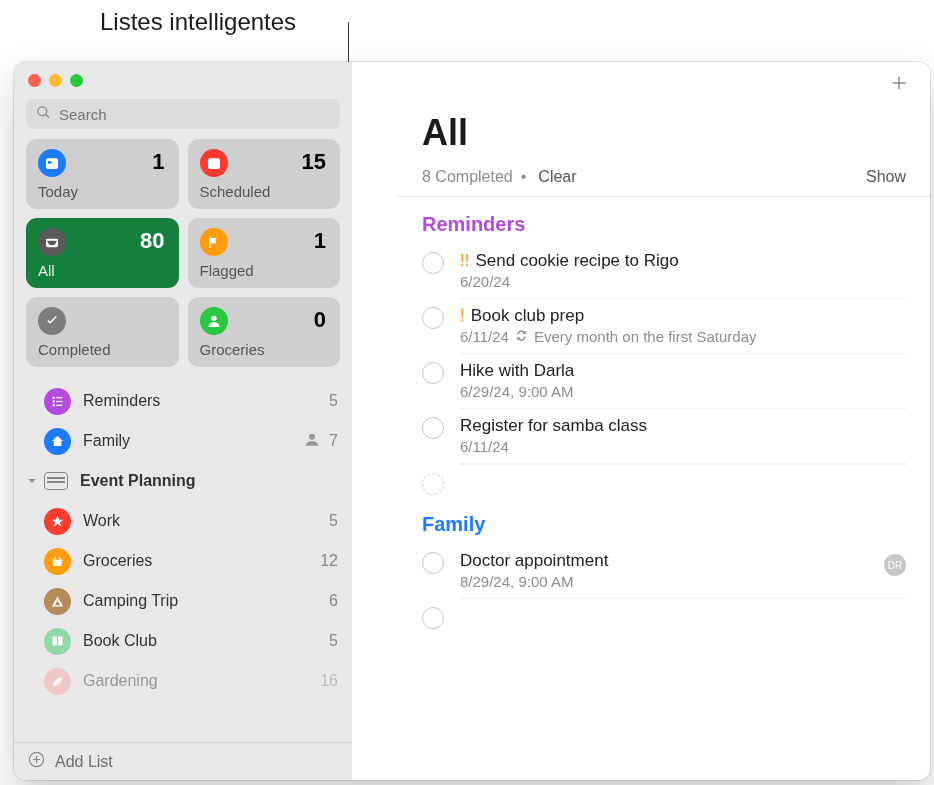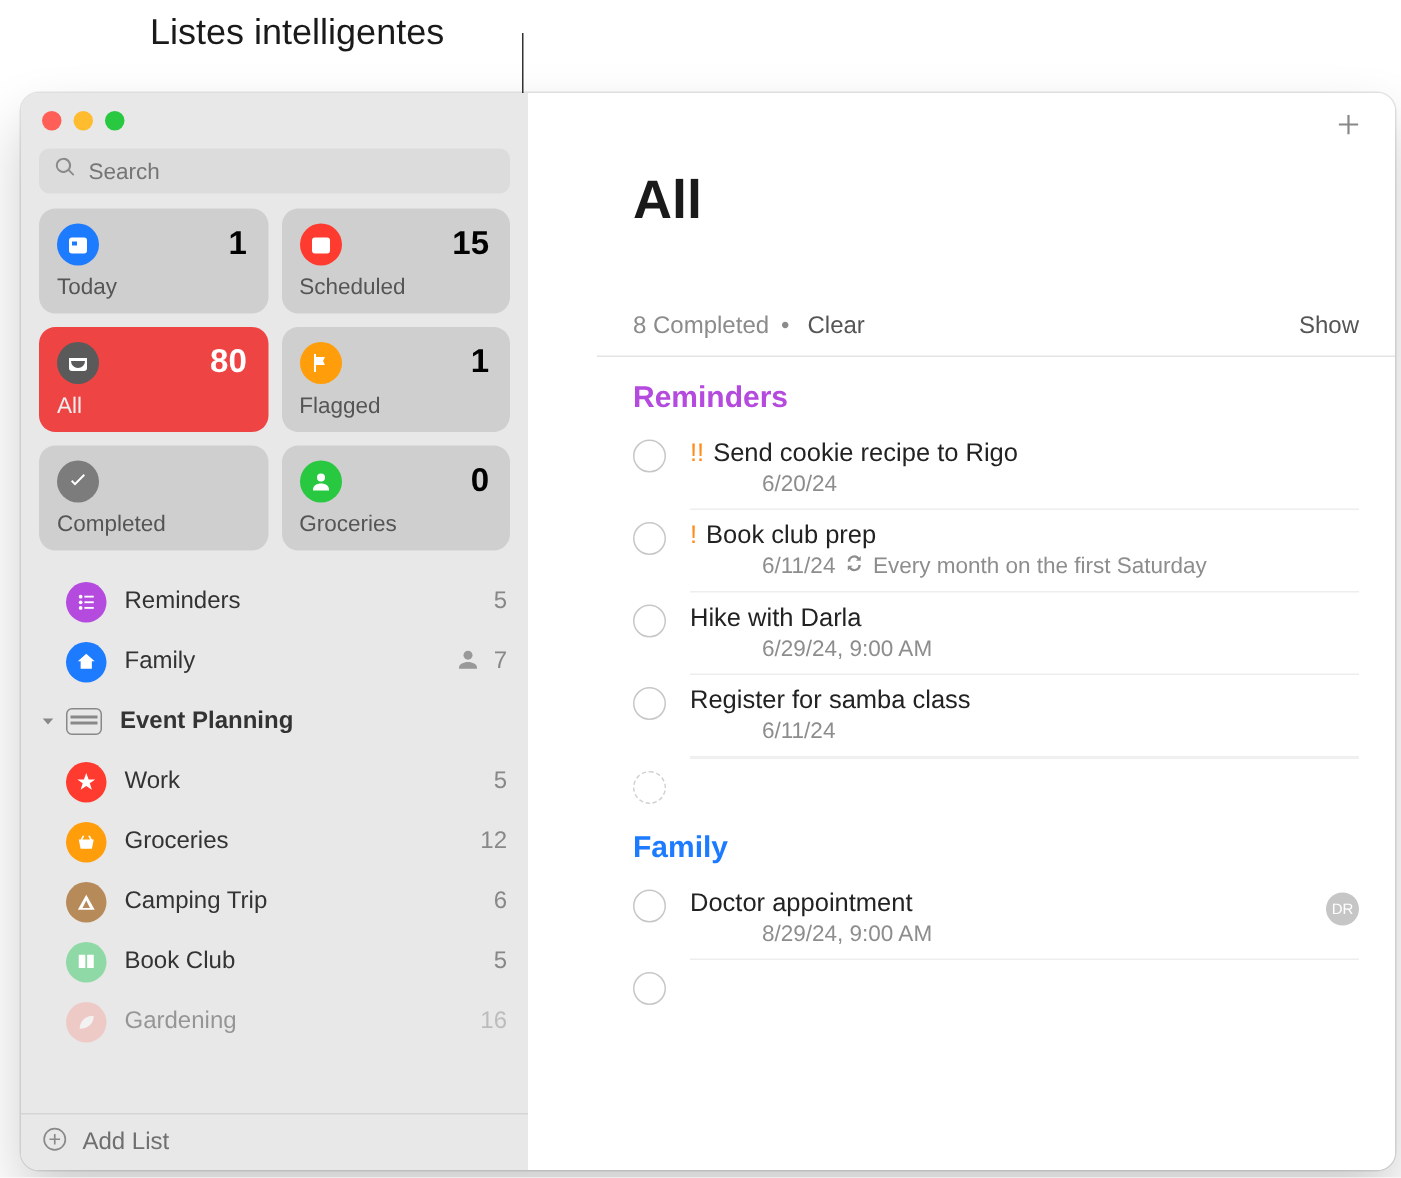--- a/index.html
+++ b/index.html
@@ -19,21 +19,21 @@
   .traffic { display:flex; gap:8px; padding:12px 14px 8px; }
   .dot { width:13px; height:13px; border-radius:50%; }
   .dot.red{background:#ff5f57;} .dot.yellow{background:#febc2e;} .dot.green{background:#28c840;}
 
   .search { margin:4px 12px 10px; background:#dcdcdc; border-radius:7px; height:30px; display:flex; align-items:center; padding:0 10px; color:#8a8a8a; gap:8px; }
   .search svg{width:15px;height:15px;fill:#8a8a8a;}
   .search input{border:none;background:transparent;outline:none;font-size:15px;color:#555;width:100%;}
 
   .smart-grid { display:grid; grid-template-columns:1fr 1fr; gap:9px; padding:0 12px 10px; }
   .tile { background:#cfcfcf; border-radius:11px; padding:10px 12px 9px; position:relative; min-height:70px; }
-  .tile.active { background:#ef4444; color:#fff; }
+  .tile.active { background:#15803d; color:#fff; }
   .tile .count { position:absolute; top:10px; right:14px; font-size:22px; font-weight:700; }
   .tile .tlabel { position:absolute; bottom:9px; left:12px; font-size:15px; color:#555; font-weight:500;}
   .tile.active .tlabel{color:#eee;}
   .ticon { width:28px; height:28px; border-radius:50%; display:flex; align-items:center; justify-content:center; }
   .ticon svg{width:16px;height:16px;fill:#fff;}
 
   .lists { flex:1; overflow:hidden; padding:4px 0 0; }
   .lrow { display:flex; align-items:center; height:40px; padding:0 14px 0 30px; color:#333; position:relative;}
   .lrow .licon{width:27px;height:27px;border-radius:50%;display:flex;align-items:center;justify-content:center;margin-right:12px;}
   .lrow .licon svg{width:15px;height:15px;fill:#fff;}
@@ -46,36 +46,36 @@
   .lrow.faded{opacity:.45;}
 
   .addlist { height:38px; border-top:1px solid #d4d4d4; display:flex; align-items:center; padding:0 14px; color:#6f6f6f; gap:10px; font-size:16px;margin-top:21px;}
   .addlist svg{width:17px;height:17px;fill:#8a8a8a;}
 
   
   .main { flex:1; background:#fff; display:flex; flex-direction:column; position:relative; }
   .topbar{height:46px;display:flex;align-items:center;justify-content:flex-end;padding:0 20px;}
   .topbar svg{width:22px;height:22px;stroke:#888;stroke-width:1.6;fill:none;}
   .title{font-size:36px;font-weight:800;padding:4px 24px 14px;color:#1a1a1a;}
-  .subbar{display:flex;align-items:center;padding:0 24px 10px;color:#8b8b8b;font-size:16px;margin-top:41px;}
+  .subbar{display:flex;align-items:center;padding:0 24px 10px;color:#8b8b8b;font-size:16px;}
   .subbar .clear{color:#555;margin-left:4px;}
   .subbar .dot-sep{margin:0 8px;}
   .subbar .show{margin-left:auto;color:#555;}
   .divider{height:1px;background:#e4e4e4;}
 
   .content{flex:1;overflow-y:auto;padding:6px 0 0;}
   .sect-h{font-size:20px;font-weight:700;padding:10px 24px 8px;}
   .sect-h.purple{color:#b44ade;} .sect-h.blue{color:#1d7bff;}
   .item{display:flex;align-items:flex-start;padding:7px 24px 8px;position:relative;}
   .circle{width:22px;height:22px;border:1.6px solid #c7c7c7;border-radius:50%;margin-right:16px;flex-shrink:0;margin-top:1px;}
   .circle.dashed{border-style:dashed;border-color:#d0d0d0;}
   .ibody{flex:1;}
   .ititle{font-size:17px;color:#222;display:flex;align-items:center;gap:4px;}
   .pri{color:#ff8c1a;font-weight:500;margin-right:2px;}
-  .imeta{font-size:15px;color:#8d8d8d;margin-top:2px;display:flex;align-items:center;gap:6px;margin-left:48px;}
+  .imeta{font-size:15px;color:#8d8d8d;margin-top:2px;display:flex;align-items:center;gap:6px;}
   .imeta svg{width:13px;height:13px;fill:#8d8d8d;}
   .item-sep{height:1px;background:#eee;margin-left:62px;margin-right:24px;}
   .flag-right{position:absolute;right:24px;top:10px;}
   .flag-right svg{width:18px;height:18px;fill:#ff9d0a;}
   .avatar-right{position:absolute;right:24px;top:10px;width:22px;height:22px;border-radius:50%;background:#c6c6c6;color:#fff;font-size:10px;font-weight:400;display:flex;align-items:center;justify-content:center;}
 </style>
 </head>
 <body>
 
 <div class="stage">

